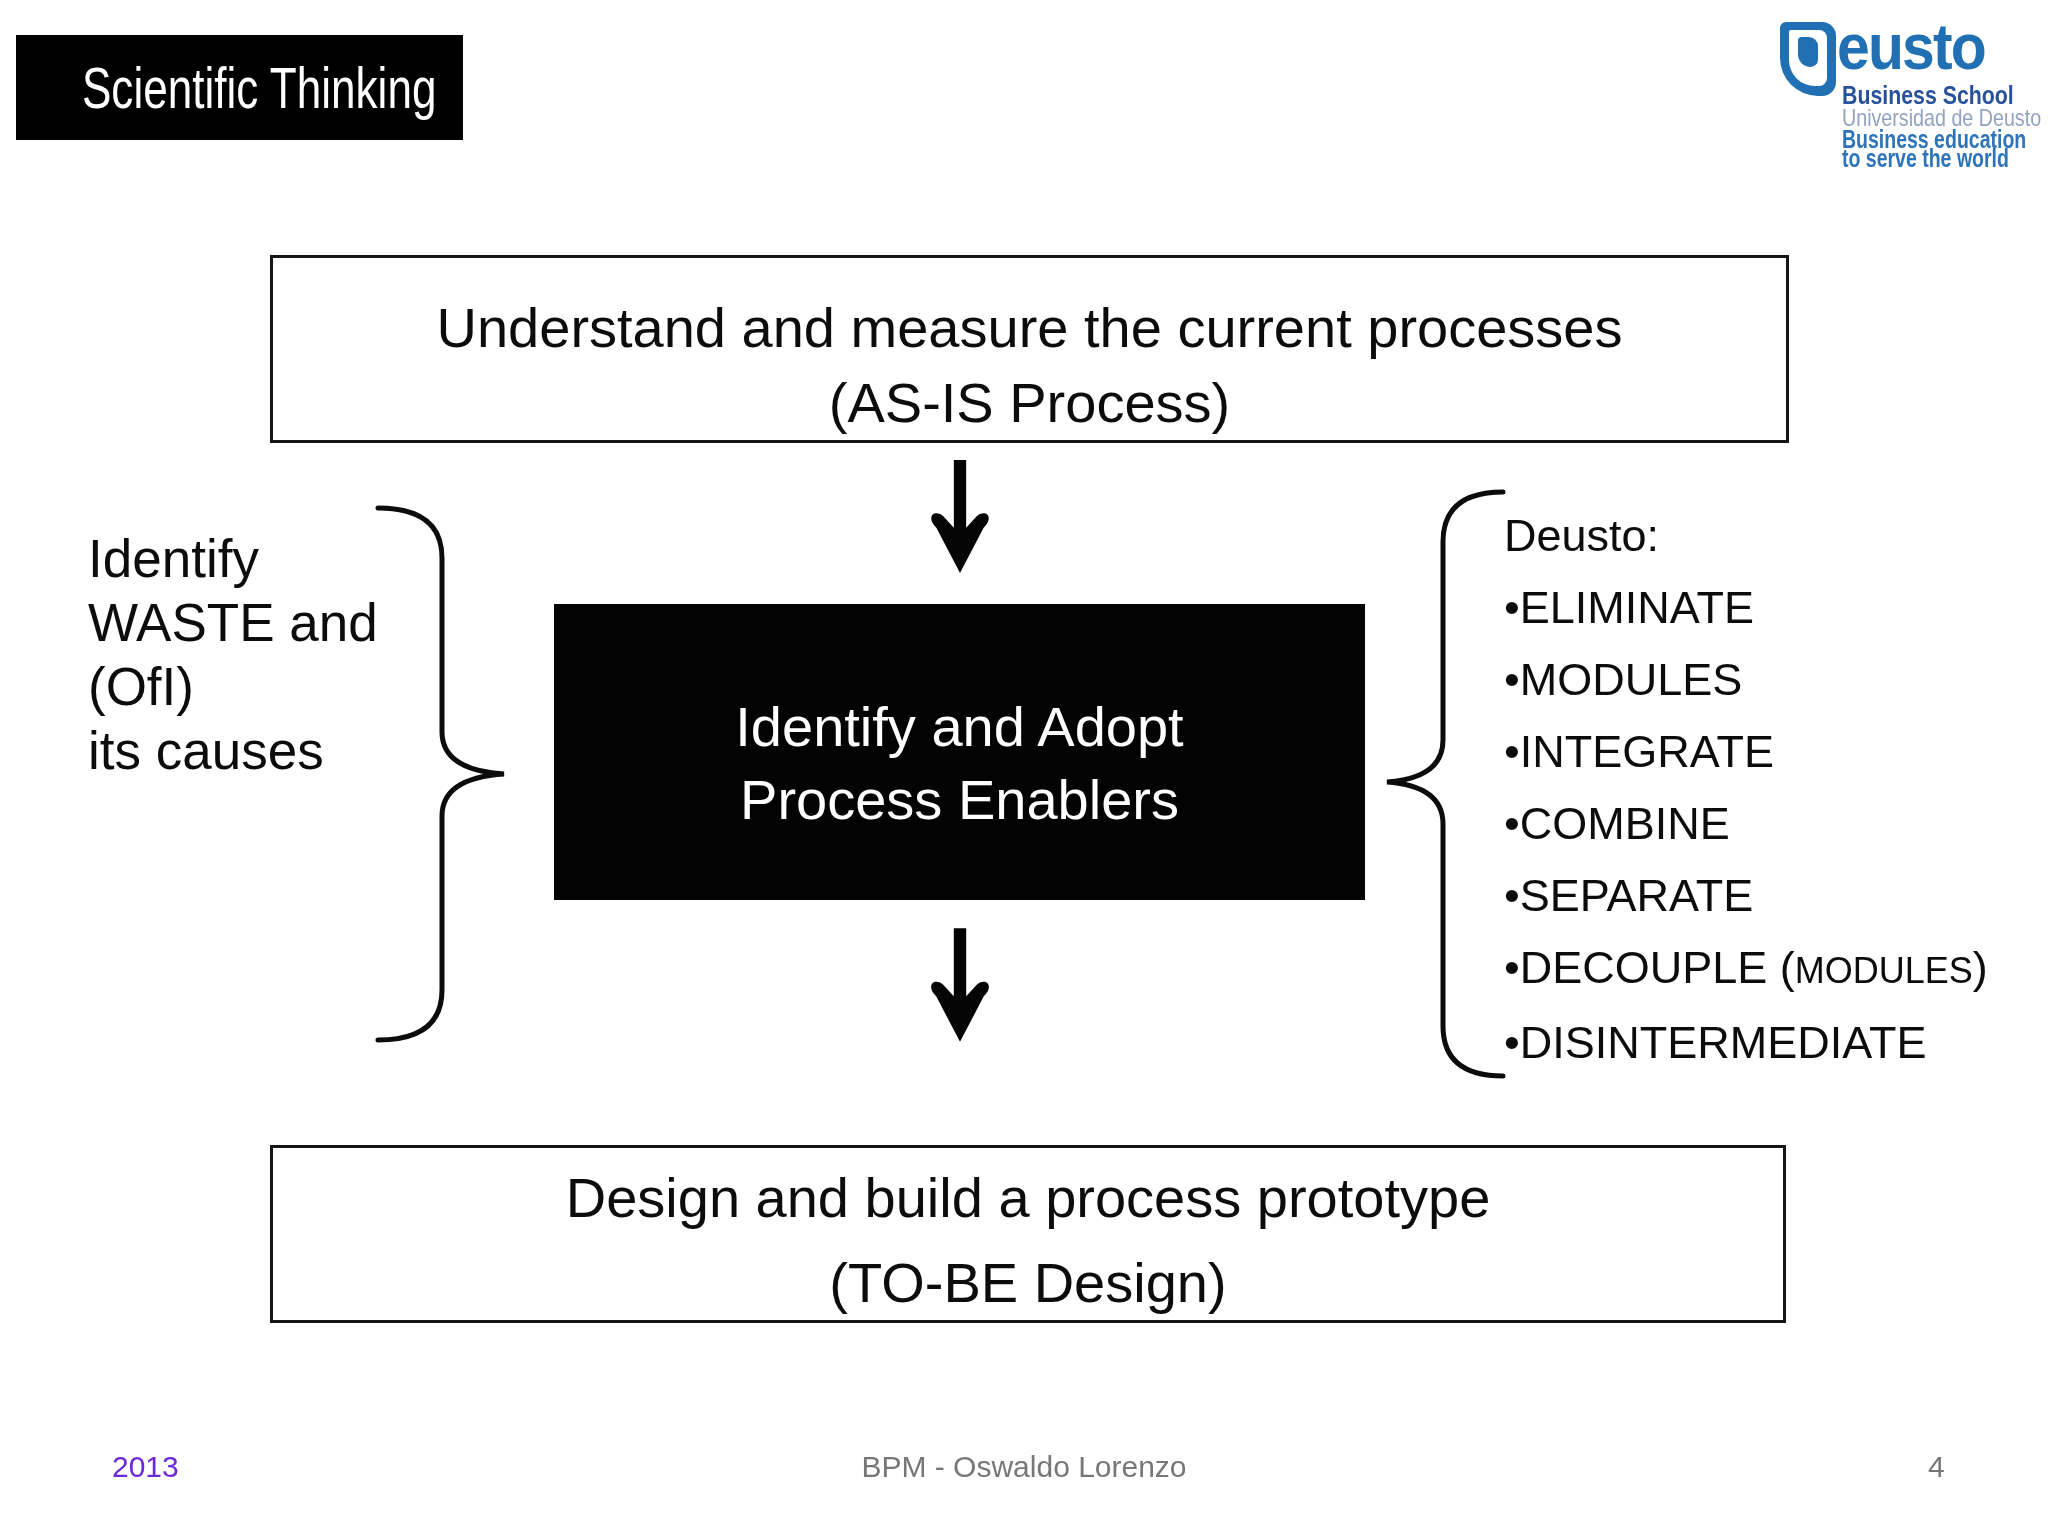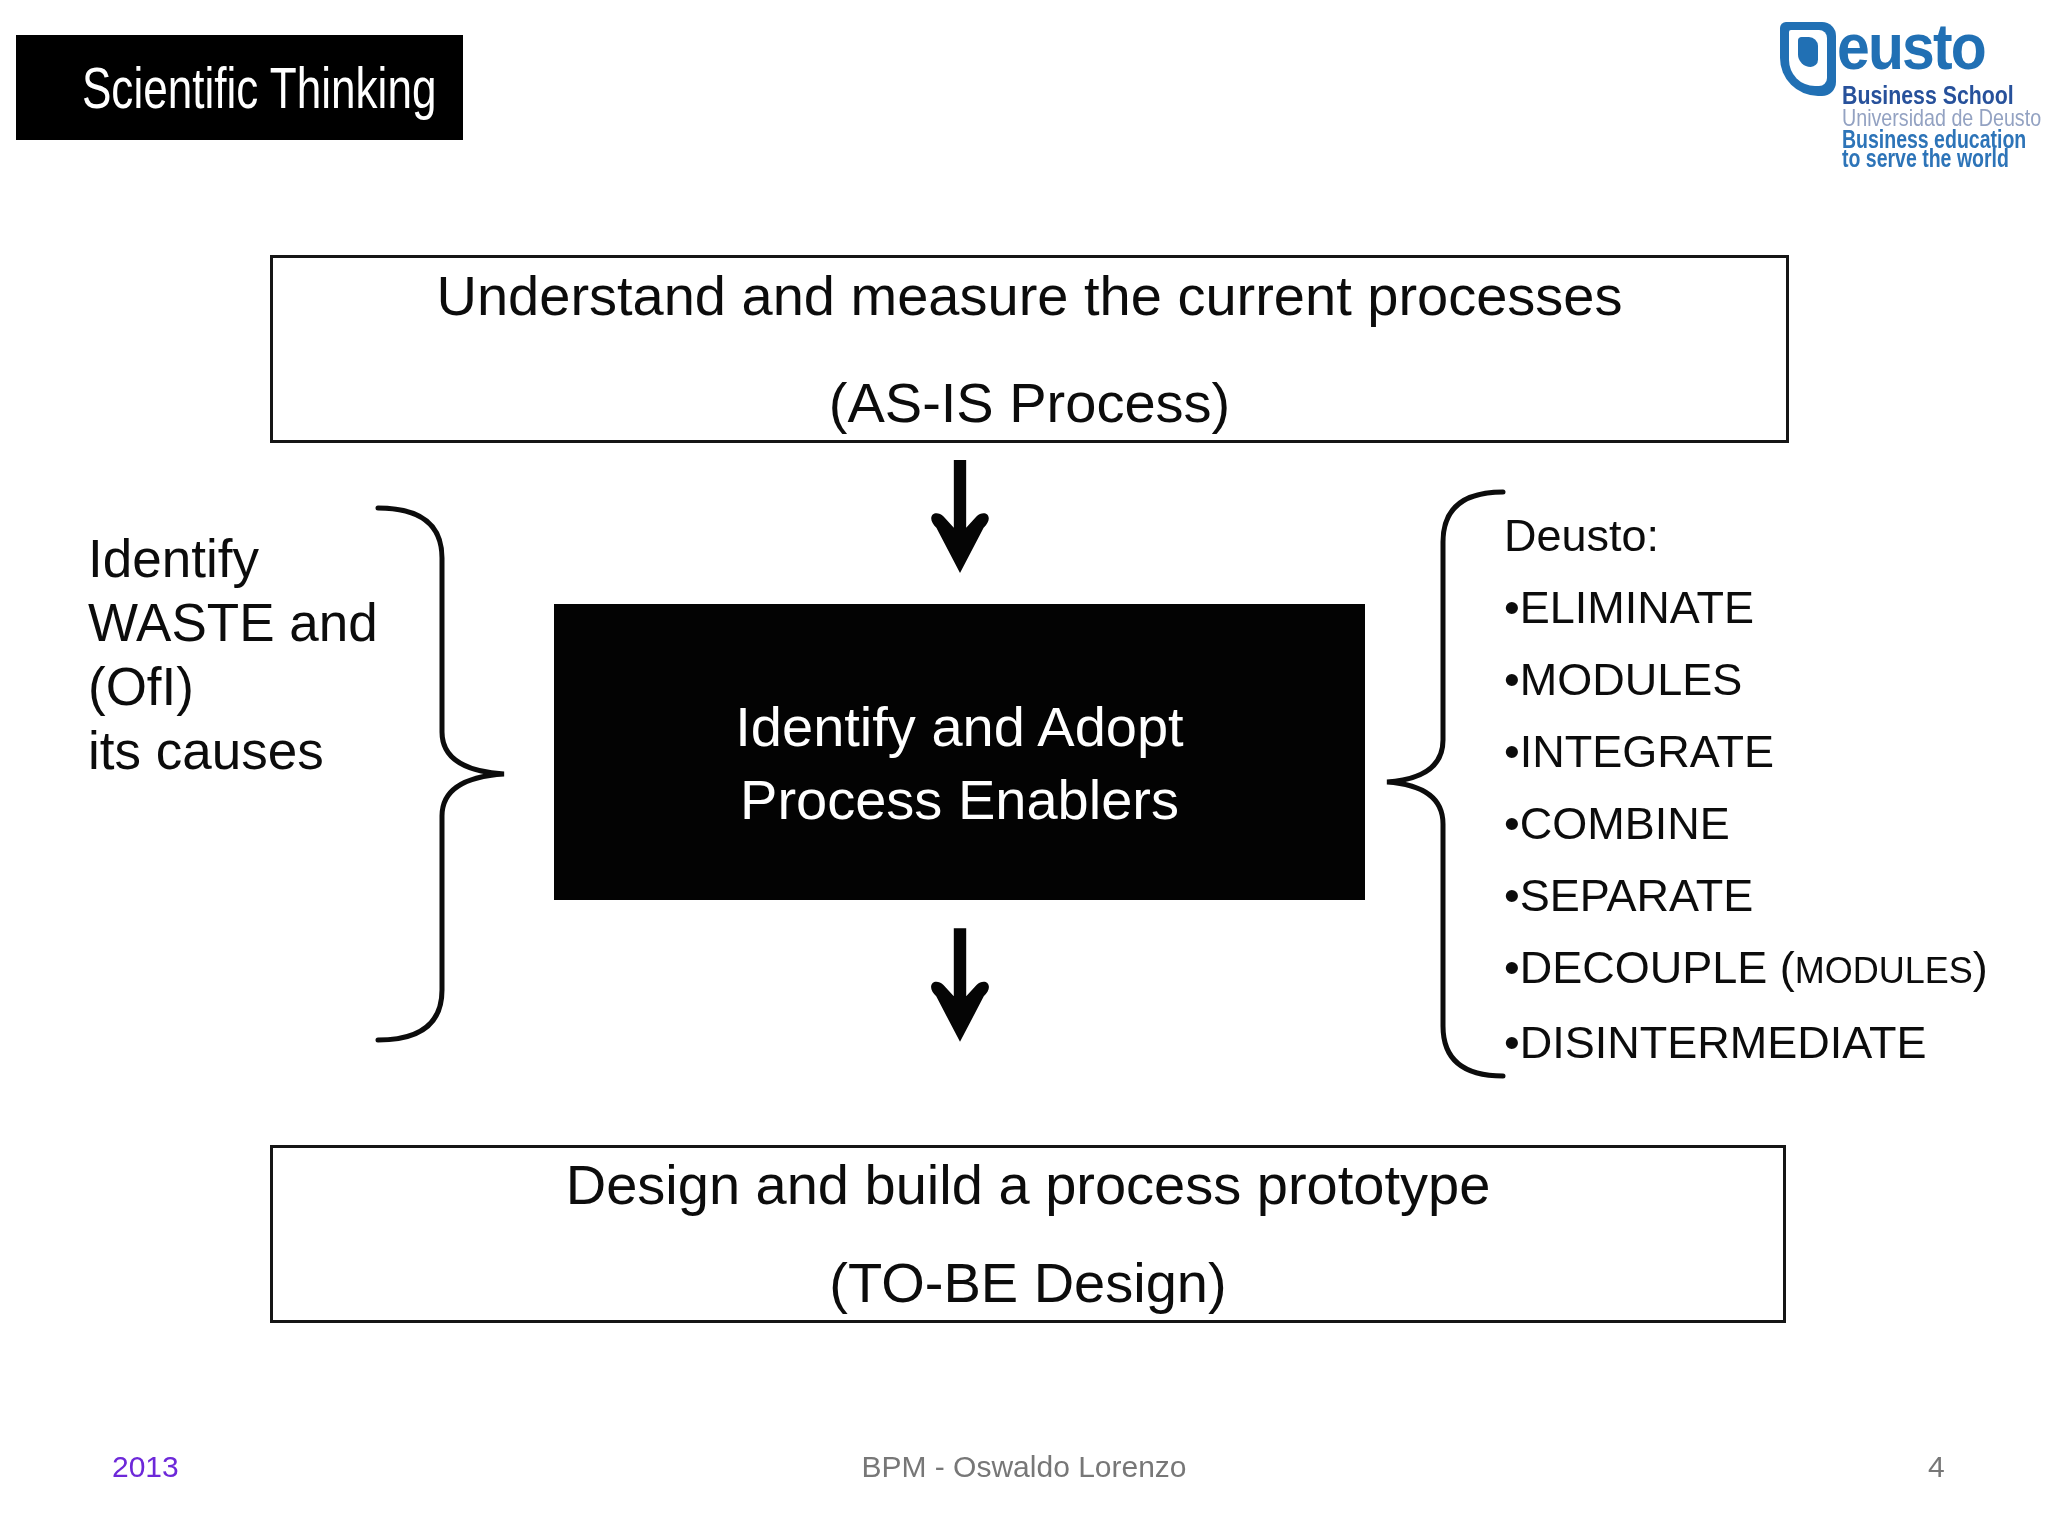--- a/index.html
+++ b/index.html
@@ -26,23 +26,23 @@
   #logo-word{position:absolute;left:57px;top:-8px;color:#2170b4;font-size:64px;font-weight:700;
     letter-spacing:-2px;transform:scaleX(.92);transform-origin:left center;}
   .logo-line{white-space:nowrap;transform-origin:left center;}
   #logo-l1{position:absolute;left:62px;top:62px;font-size:26px;font-weight:700;color:#27519b;transform:scaleX(.82);}
   #logo-l2{position:absolute;left:62px;top:86px;font-size:24px;font-weight:400;color:#93a2c2;transform:scaleX(.82);}
   #logo-l3{position:absolute;left:62px;top:107px;font-size:25px;font-weight:700;color:#2d74b8;transform:scaleX(.78);}
   #logo-l4{position:absolute;left:62px;top:126px;font-size:25px;font-weight:700;color:#2d74b8;transform:scaleX(.78);}
 
   
   .proc-box{border:3px solid #161616;background:#fff;display:flex;flex-direction:column;
-    align-items:center;justify-content:space-between;text-align:center;font-size:56px;line-height:75px;}
+    align-items:center;justify-content:flex-end;text-align:center;font-size:56px;line-height:75px;}
   #top-box{left:270px;top:255px;width:1513px;height:182px;}
-  #bottom-box{left:270px;top:1145px;width:1510px;height:172px;line-height:74px;}
+  #bottom-box{left:270px;top:1145px;width:1510px;height:172px;line-height:74px;gap:11px;}
   #center-box{left:554px;top:604px;width:811px;height:296px;background:#030303;color:#ffffff;
     display:flex;flex-direction:column;align-items:center;justify-content:center;
     font-size:56px;line-height:73px;padding-top:22px;box-sizing:border-box;}
 
   
   #left-note{left:88px;top:527px;font-size:53px;line-height:64px;}
   #actions{left:1504px;top:500px;font-size:45px;line-height:72px;white-space:nowrap;}
   #actions .note-small{font-size:36px;}
 
   svg{display:block;overflow:visible;}

